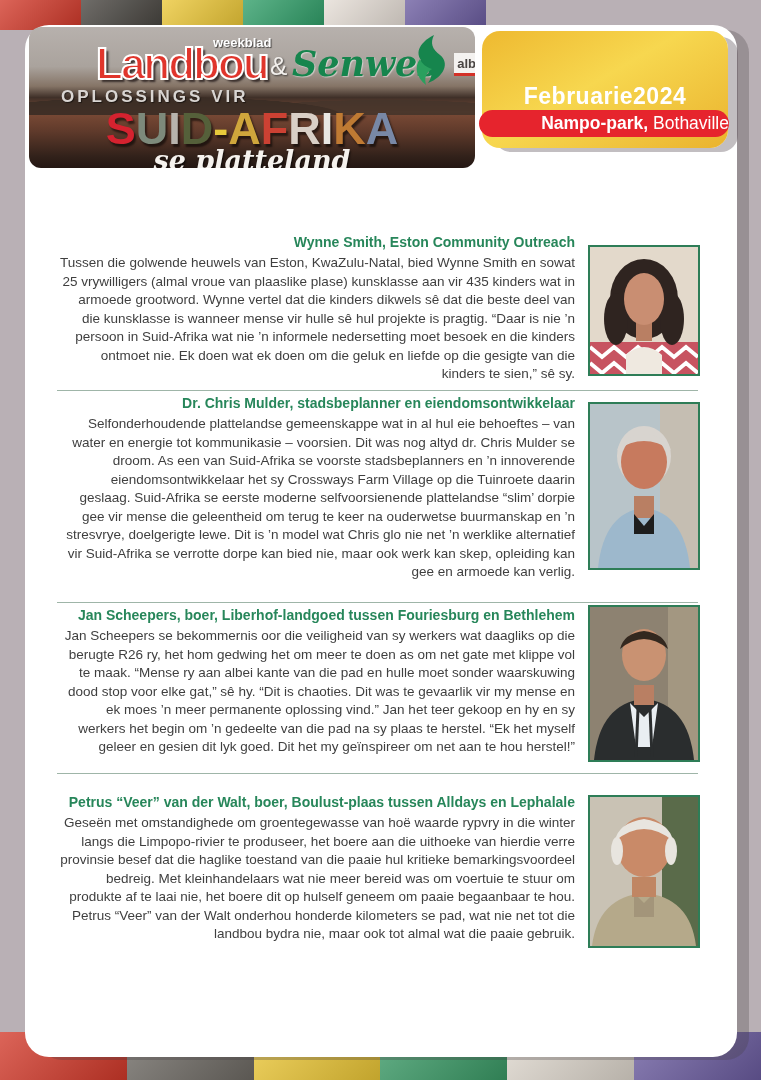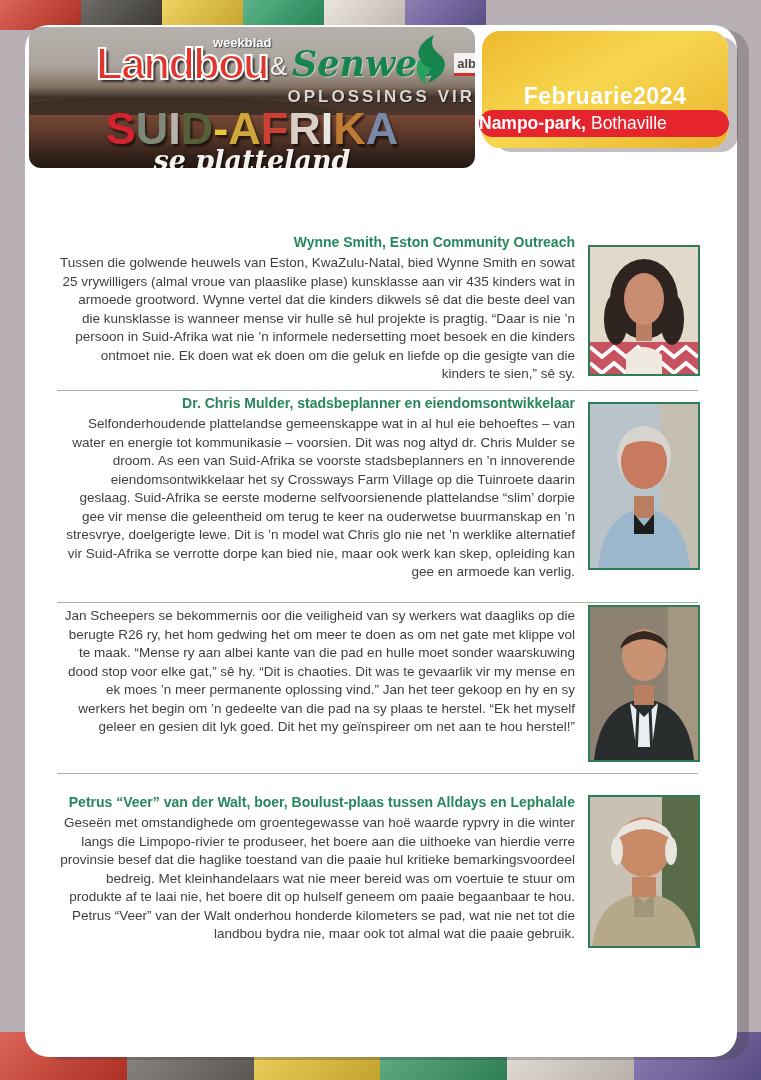--- a/index.html
+++ b/index.html
@@ -34,41 +34,41 @@
   .weekblad { position:absolute; left:141px; top:2px; font-size:13px; font-weight:bold; color:#ffffff;
               text-shadow:1px 1px 1px rgba(0,0,0,.6); }
   .amp { position:absolute; left:198px; top:18px; font-size:26px; color:#f2efec; text-shadow:1px 1px 2px rgba(0,0,0,.6); }
   .senwes { position:absolute; left:220px; top:10px; font-size:35px; color:#16854d;
             font-family:"DejaVu Serif", serif; font-style:italic; font-weight:bold;
             text-shadow:1px 1px 1px rgba(255,255,255,.5); }
   .senwes-flame { position:absolute; left:332px; top:0px; width:48px; height:56px; }
   .biedaan { position:absolute; left:382px; top:20px; width:62px; height:23px; background:#f4f2f0;
              border-bottom:3px solid #d33127; color:#4a4644; font-size:13px; font-weight:bold;
              display:flex; align-items:center; justify-content:center; letter-spacing:0; }
-  .kicker { position:absolute; left:0; top:60px; width:446px; text-align:right;
+  .kicker { position:absolute; left:0; top:60px; width:446px; text-align:left;
             color:#d9d5d2; font-size:17px; font-weight:bold; letter-spacing:3px;
-            text-shadow:1px 1px 1px rgba(0,0,0,.5); }
+            text-shadow:1px 1px 1px rgba(0,0,0,.5);padding-left:32px; }
   .big-title { position:absolute; left:0; top:76px; width:446px; text-align:center;
                font-size:45px; font-weight:bold; letter-spacing:0px; white-space:nowrap;
                text-shadow:2px 3px 2px rgba(0,0,0,.55); }
   .tagline { position:absolute; left:0; top:118px; width:446px; text-align:center;
              font-family:"DejaVu Serif", serif; font-style:italic; font-weight:bold;
              color:#f5f2ee; font-size:27px; text-shadow:1px 2px 2px rgba(0,0,0,.6); }
 
   
   .event-box { position:absolute; left:482px; top:31px; width:246px; height:117px; border-radius:18px;
                background:linear-gradient(150deg,#eeb930 0%,#f7d74f 45%,#eab32e 100%);
                box-shadow:11px 5px 0 -1px rgba(80,70,76,.35); }
   .ev-dates { position:absolute; left:0; top:8px; width:100%; text-align:center;
               font-size:38px; font-weight:bold; letter-spacing:4px;
               color:#f2cb41; -webkit-text-stroke:1.6px #7c6016; }
   .ev-month { position:absolute; left:0; top:52px; width:100%; text-align:center;
               font-size:23px; font-weight:bold; color:#ffffff; letter-spacing:0.5px; }
   .ev-pill { position:absolute; left:-3px; top:79px; width:250px; height:27px; border-radius:14px;
-             background:#e6242d; display:flex; align-items:center; justify-content:flex-start;
+             background:#e6242d; display:flex; align-items:center; justify-content:flex-end;
              color:#ffffff; font-size:17.5px; white-space:nowrap; }
   .ev-pill b { font-weight:bold; margin-right:5px; }
 
   
   .section { position:absolute; left:57px; width:518px;text-align:right; }
   .section h3 { font-size:14px; font-weight:bold; color:#27865a; margin-bottom:4px; }
   .section p { font-size:13.5px; line-height:18.5px; color:#3f3f3f; }
   .divider { position:absolute; left:57px; width:641px; height:1px; background:#9fb5a8; }
 
   .photo { position:absolute; left:588px; width:112px; border:2px solid #2e7d57; background:#ddd; overflow:hidden; }
@@ -160,20 +160,21 @@
       <rect x="44" y="92" width="20" height="22" fill="#b97f63"></rect>
       <path d="M44 110 L54 122 L64 110 L64 130 L44 130 Z" fill="#1d1d1d"></path>
       <ellipse cx="54" cy="52" rx="27" ry="30" fill="#d8d4cf"></ellipse>
       <ellipse cx="54" cy="58" rx="23" ry="27" fill="#c77a5e"></ellipse>
       <path d="M27 46 Q54 28 81 46 Q76 32 54 30 Q32 32 27 46 Z" fill="#d8d4cf"></path>
     </svg>
   </div>
   <div class="divider" style="top:602px;"></div>
 
   <div class="section" style="top:607px;">
+    <h3>Jan Scheepers, boer, Liberhof-landgoed tussen Fouriesburg en Bethlehem</h3>
     <p>Jan Scheepers se bekommernis oor die veiligheid van sy werkers wat daagliks op die berugte R26 ry, het hom gedwing het om meer te doen as om net gate met klippe vol te maak. “Mense ry aan albei kante van die pad en hulle moet sonder waarskuwing dood stop voor elke gat,” sê hy. “Dit is chaoties. Dit was te gevaarlik vir my mense en ek moes ’n meer permanente oplossing vind.” Jan het teer gekoop en hy en sy werkers het begin om ’n gedeelte van die pad na sy plaas te herstel. “Ek het myself geleer en gesien dit lyk goed. Dit het my geïnspireer om net aan te hou herstel!”</p>
   </div>
   <div class="photo" style="top:605px; height:157px;">
     <svg viewBox="0 0 108 153" preserveAspectRatio="none">
       <rect width="108" height="153" fill="#8d8271"></rect>
       <rect x="78" width="30" height="153" fill="#a39781"></rect>
       <path d="M4 153 Q10 96 54 92 Q98 96 104 153 Z" fill="#2a2d2e"></path>
       <path d="M40 96 L54 110 L68 96 L62 140 L46 140 Z" fill="#e9eef2"></path>
       <line x1="48" y1="102" x2="46" y2="150" stroke="#2a2d2e" stroke-width="3"></line>
       <line x1="60" y1="102" x2="62" y2="150" stroke="#2a2d2e" stroke-width="3"></line>

